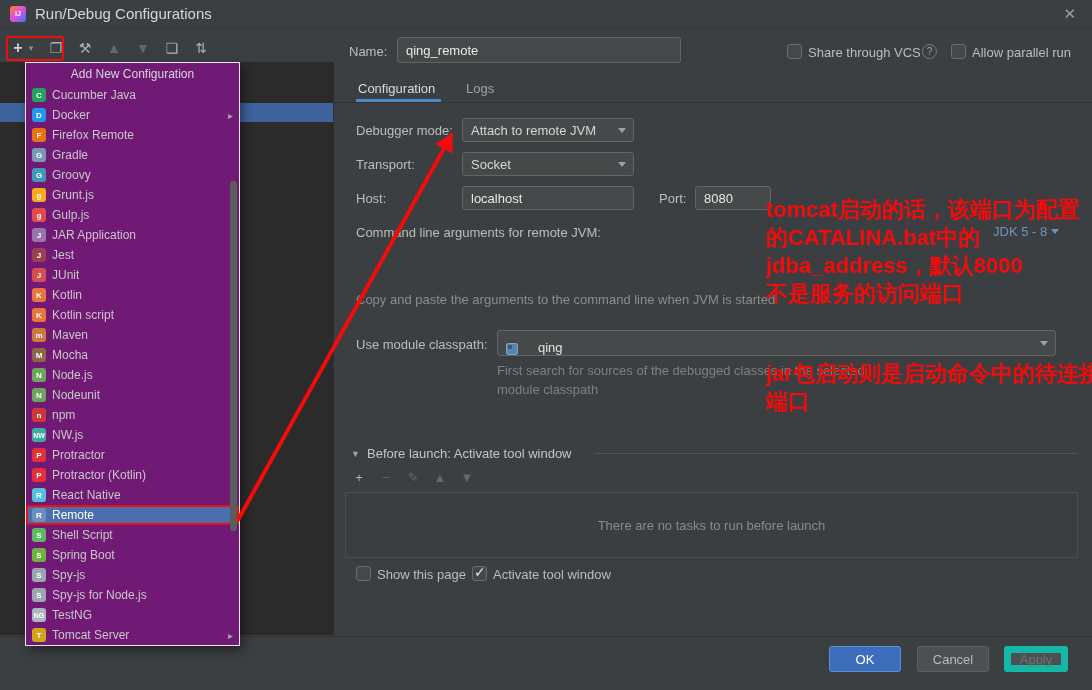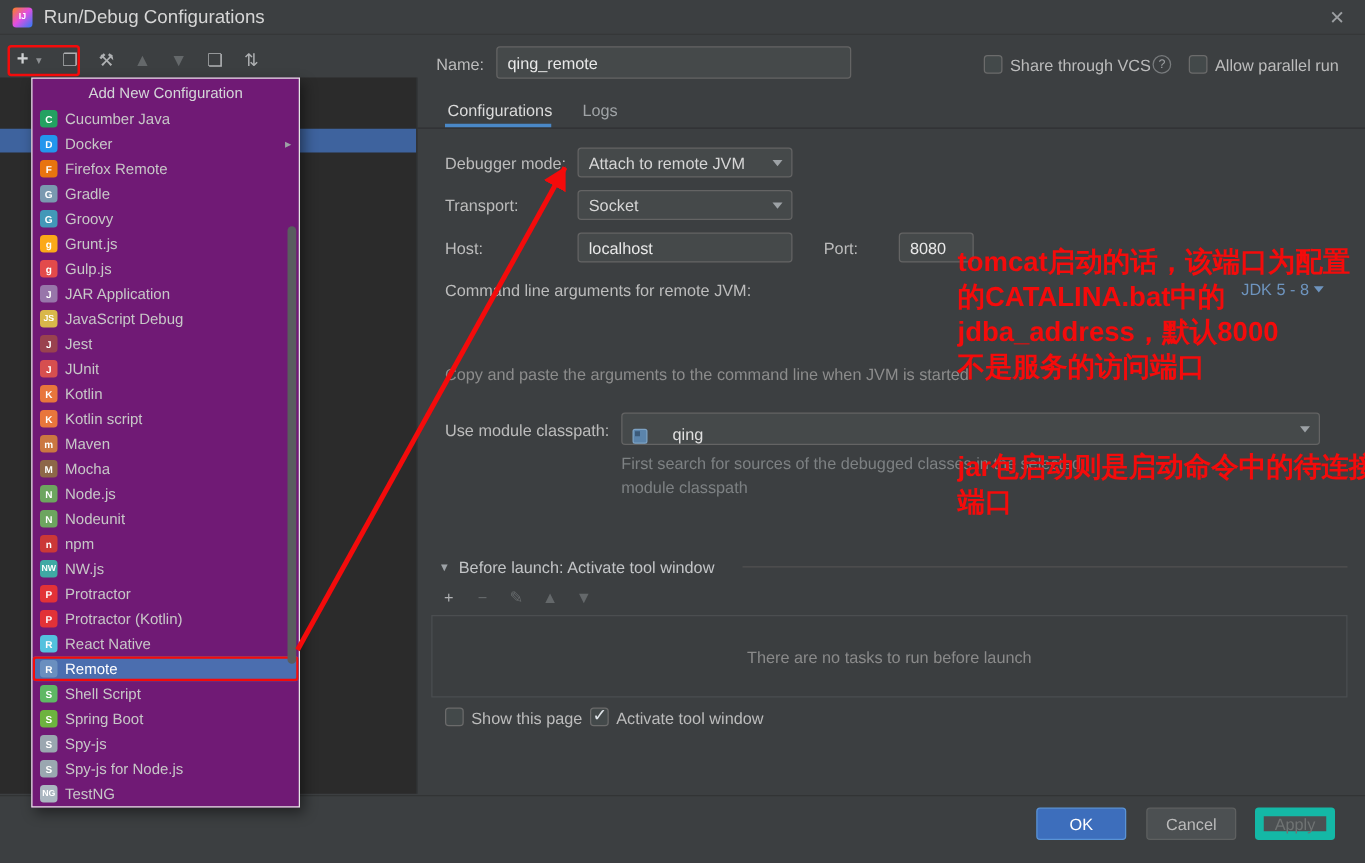--- a/index.html
+++ b/index.html
@@ -122,41 +122,41 @@
   <div class="h-footer-divider"></div>
 
   <div class="lbl" style="left:349px;top:44px;">Name:</div>
   <input class="tf" style="left: 397px; top: 37px; width: 284px; height: 26px;" value="qing_remote">
   <span class="cb" style="left:787px;top:44px;"></span>
   <div class="lbl" style="left:808px;top:45px;">Share through VCS</div>
   <div class="help-circle">?</div>
   <span class="cb" style="left:951px;top:44px;"></span>
   <div class="lbl" style="left:972px;top:45px;">Allow parallel run</div>
 
-  <div class="tab active" style="left:358px;top:81px;">Configurations</div>
+  <div class="tab active" style="left:358px;top:81px;">Configuration</div>
   <div class="tab inactive" style="left:466px;top:81px;">Logs</div>
   <div class="tab-underline"></div>
   <div class="tabs-separator"></div>
 
   <div class="lbl" style="left:356px;top:123px;">Debugger mode:</div>
   <div class="combo" style="left:462px;top:118px;width:172px;">
     <span>Attach to remote JVM</span>
     <span class="chev"></span>
   </div>
 
   <div class="lbl" style="left:356px;top:157px;">Transport:</div>
   <div class="combo" style="left:462px;top:152px;width:172px;">
     <span>Socket</span>
     <span class="chev"></span>
   </div>
 
   <div class="lbl" style="left:356px;top:191px;">Host:</div>
   <input class="tf" style="left: 462px; top: 186px; width: 172px; height: 24px;" value="localhost">
   <div class="lbl" style="left:659px;top:191px;">Port:</div>
-  <input class="tf" style="left: 719px; top: 186px; width: 60px; height: 24px;" value="8080">
+  <input class="tf" style="left: 695px; top: 186px; width: 76px; height: 24px;" value="8080">
 
   <div class="lbl" style="left:356px;top:225px;">Command line arguments for remote JVM:</div>
   <div class="jdk-combo">
     <span>JDK 5 - 8</span>
     <span class="chev"></span>
   </div>
   <div class="hint" style="left:356px;top:292px;font-size:13px;color:#8c8c8c;">Copy and paste the arguments to the command line when JVM is started</div>
 
   <div class="lbl" style="left:356px;top:337px;">Use module classpath:</div>
   <div class="module-combo">
@@ -218,24 +218,20 @@
           <span class="cfg-icon" style="background: rgb(251, 169, 25);">g</span>
           <span class="pi-label">Grunt.js</span>
         </div>
         <div class="popup-item">
           <span class="cfg-icon" style="background: rgb(227, 74, 75);">g</span>
           <span class="pi-label">Gulp.js</span>
         </div>
         <div class="popup-item">
           <span class="cfg-icon" style="background: rgb(152, 118, 170);">J</span>
           <span class="pi-label">JAR Application</span>
-        </div>
-        <div class="popup-item">
-          <span class="cfg-icon small" style="background: rgb(217, 183, 74);">JS</span>
-          <span class="pi-label">JavaScript Debug</span>
         </div>
         <div class="popup-item">
           <span class="cfg-icon" style="background: rgb(153, 66, 79);">J</span>
           <span class="pi-label">Jest</span>
         </div>
         <div class="popup-item">
           <span class="cfg-icon" style="background: rgb(214, 79, 79);">J</span>
           <span class="pi-label">JUnit</span>
         </div>
         <div class="popup-item">

